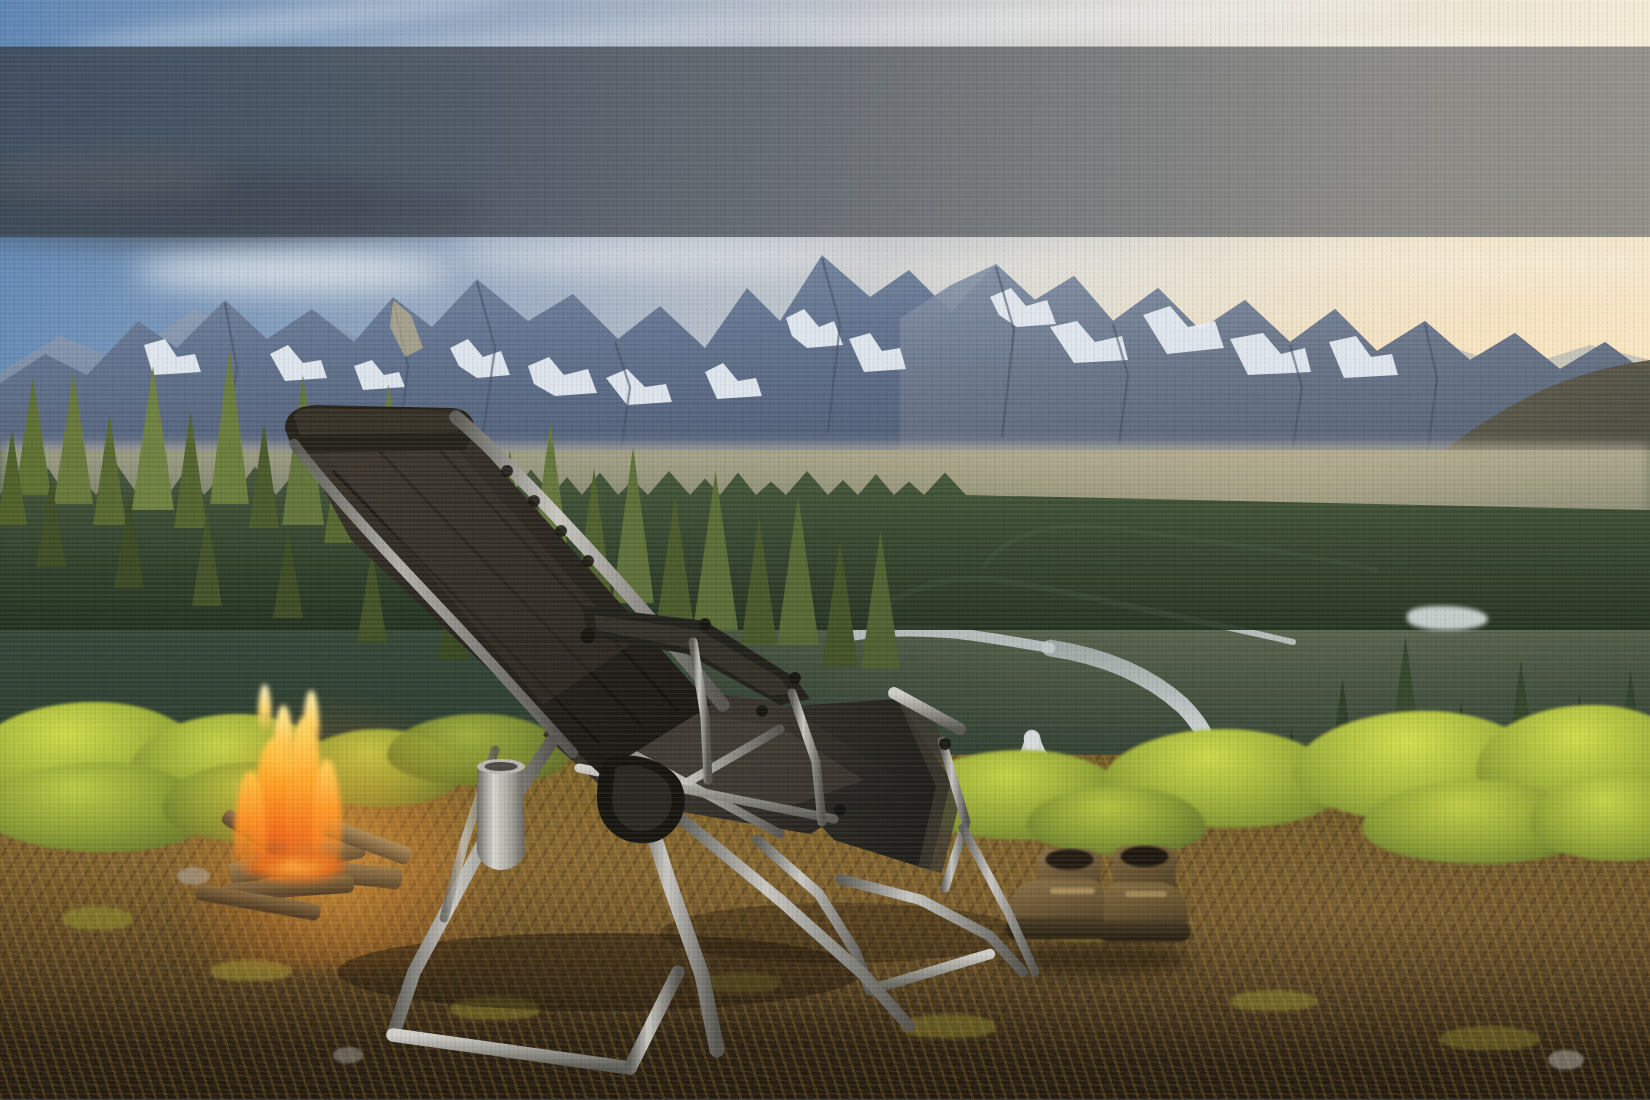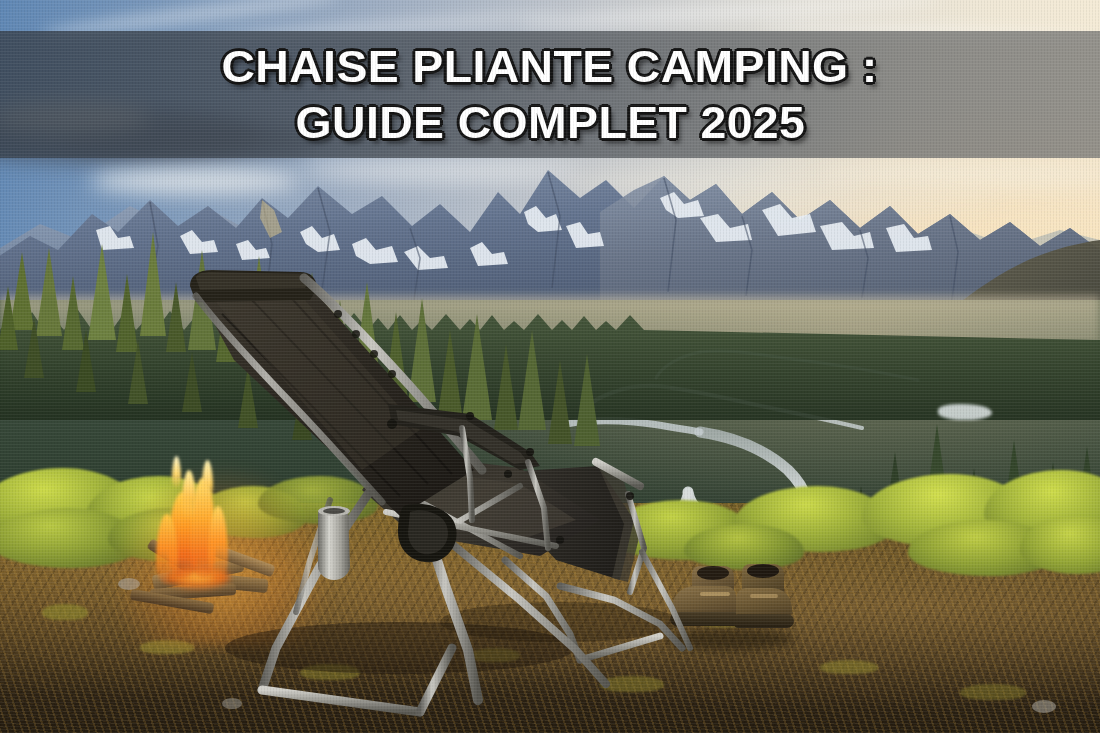--- a/index.html
+++ b/index.html
@@ -582,19 +582,15 @@
       <circle cx="392" cy="424" r="5"></circle>
       <circle cx="470" cy="416" r="4"></circle>
       <circle cx="530" cy="452" r="4"></circle>
       <circle cx="508" cy="474" r="4"></circle>
       <circle cx="560" cy="540" r="4"></circle>
       <circle cx="630" cy="496" r="4"></circle>
     </g>
   </svg>
 
   <div class="title-band"></div>
-  <div class="title-wrap">
-    <div class="title-line">CHAISE PLIANTE CAMPING :</div>
-    <div class="title-line">GUIDE COMPLET 2025</div>
-  </div>
 
   <div class="grain"></div>
 </div>
 
 </body></html>

